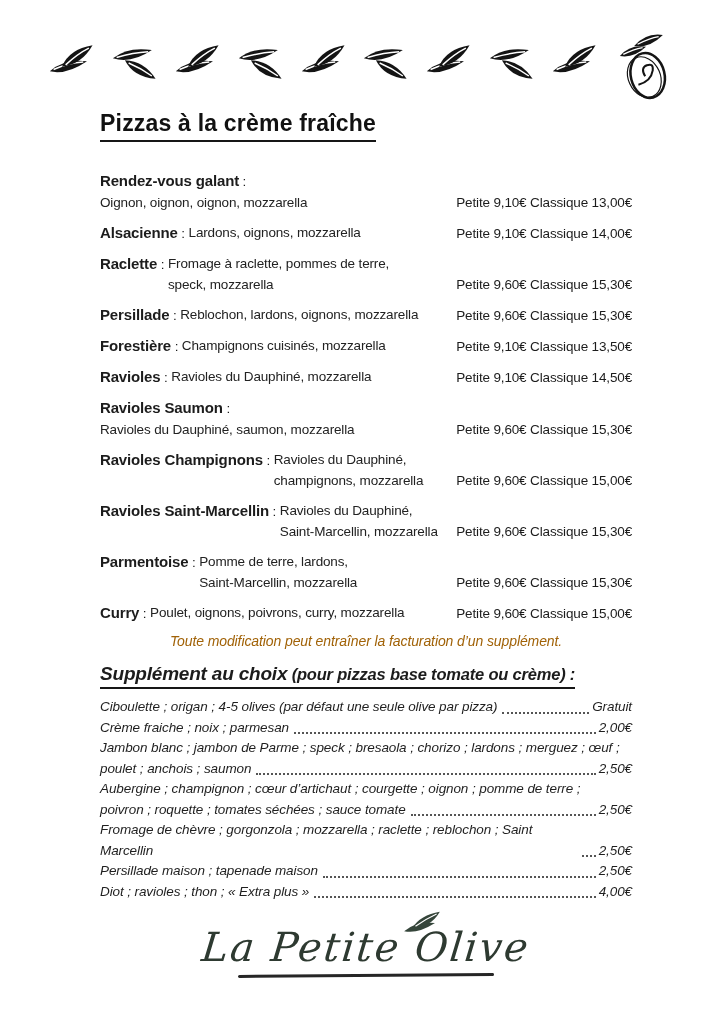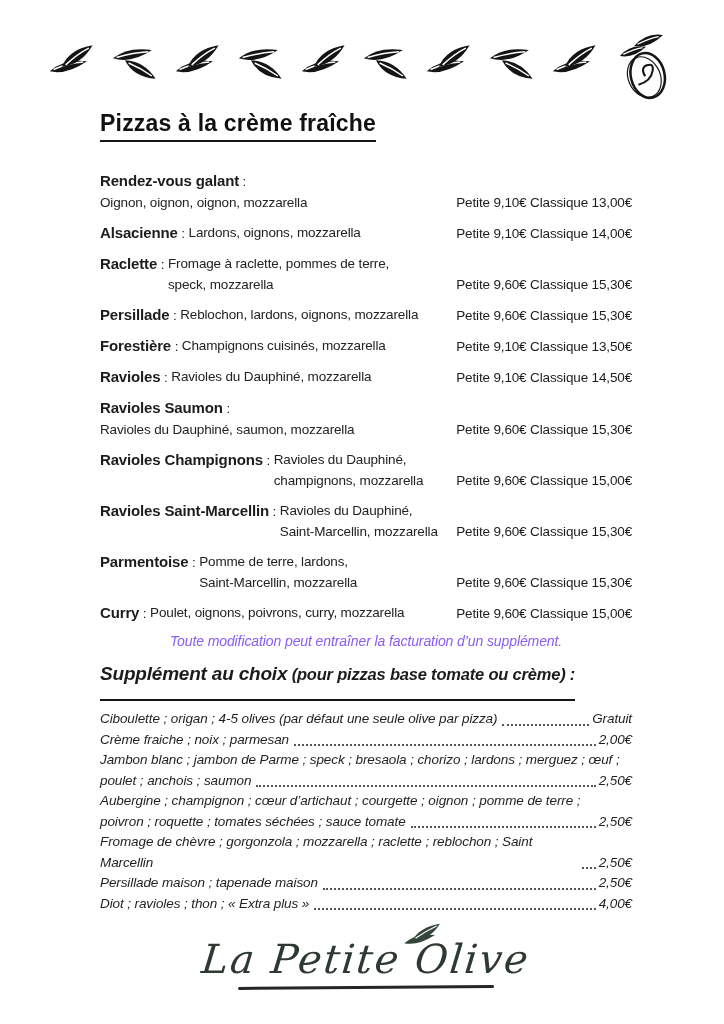--- a/index.html
+++ b/index.html
@@ -29,26 +29,26 @@
                line-height:21px; letter-spacing:-0.15px; }
   .item-text { flex:1 1 auto; min-width:0; }
   .item-name { font-size:15px; font-weight:700; }
   .item-sep  { font-size:13.5px; }
   .item-desc { display:inline-block; vertical-align:top; white-space:pre-line;
                font-size:13.5px; color:#222; }
   .item-price{ flex:0 0 auto; white-space:nowrap; font-size:13.5px;
                padding-left:10px; color:#1c1c1c; }
 
   
-  .note { text-align:center; font-style:italic; font-size:14px; color:#8b5cf6;
+  .note { text-align:center; font-style:italic; font-size:14px; color:#a16207;
           margin:8px 0 14px 0; letter-spacing:-0.1px; }
 
   
   .sup-title { display:inline-block; border-bottom:2px solid #161616;
-               padding-bottom:14px; margin-bottom:8px; font-style:italic;
+               padding-bottom:2px; margin-bottom:8px; font-style:italic;
                letter-spacing:-0.2px; }
   .sup-title .t-main { font-size:19px; font-weight:700; }
   .sup-title .t-sub  { font-size:16.5px; font-weight:700; }
   .sup-item  { font-style:italic; font-size:13.5px; color:#1f1f1f;
                line-height:20.5px; letter-spacing:-0.1px; }
   .sup-row   { display:flex; align-items:flex-end; }
   .sup-text  { flex:0 1 auto;font-style:italic; }
   .leader    { flex:1 1 auto; min-width:14px; border-bottom:2px dotted #555;
                margin:0 3px 4px 5px; }
   .sup-price { flex:0 0 auto; white-space:nowrap; }

